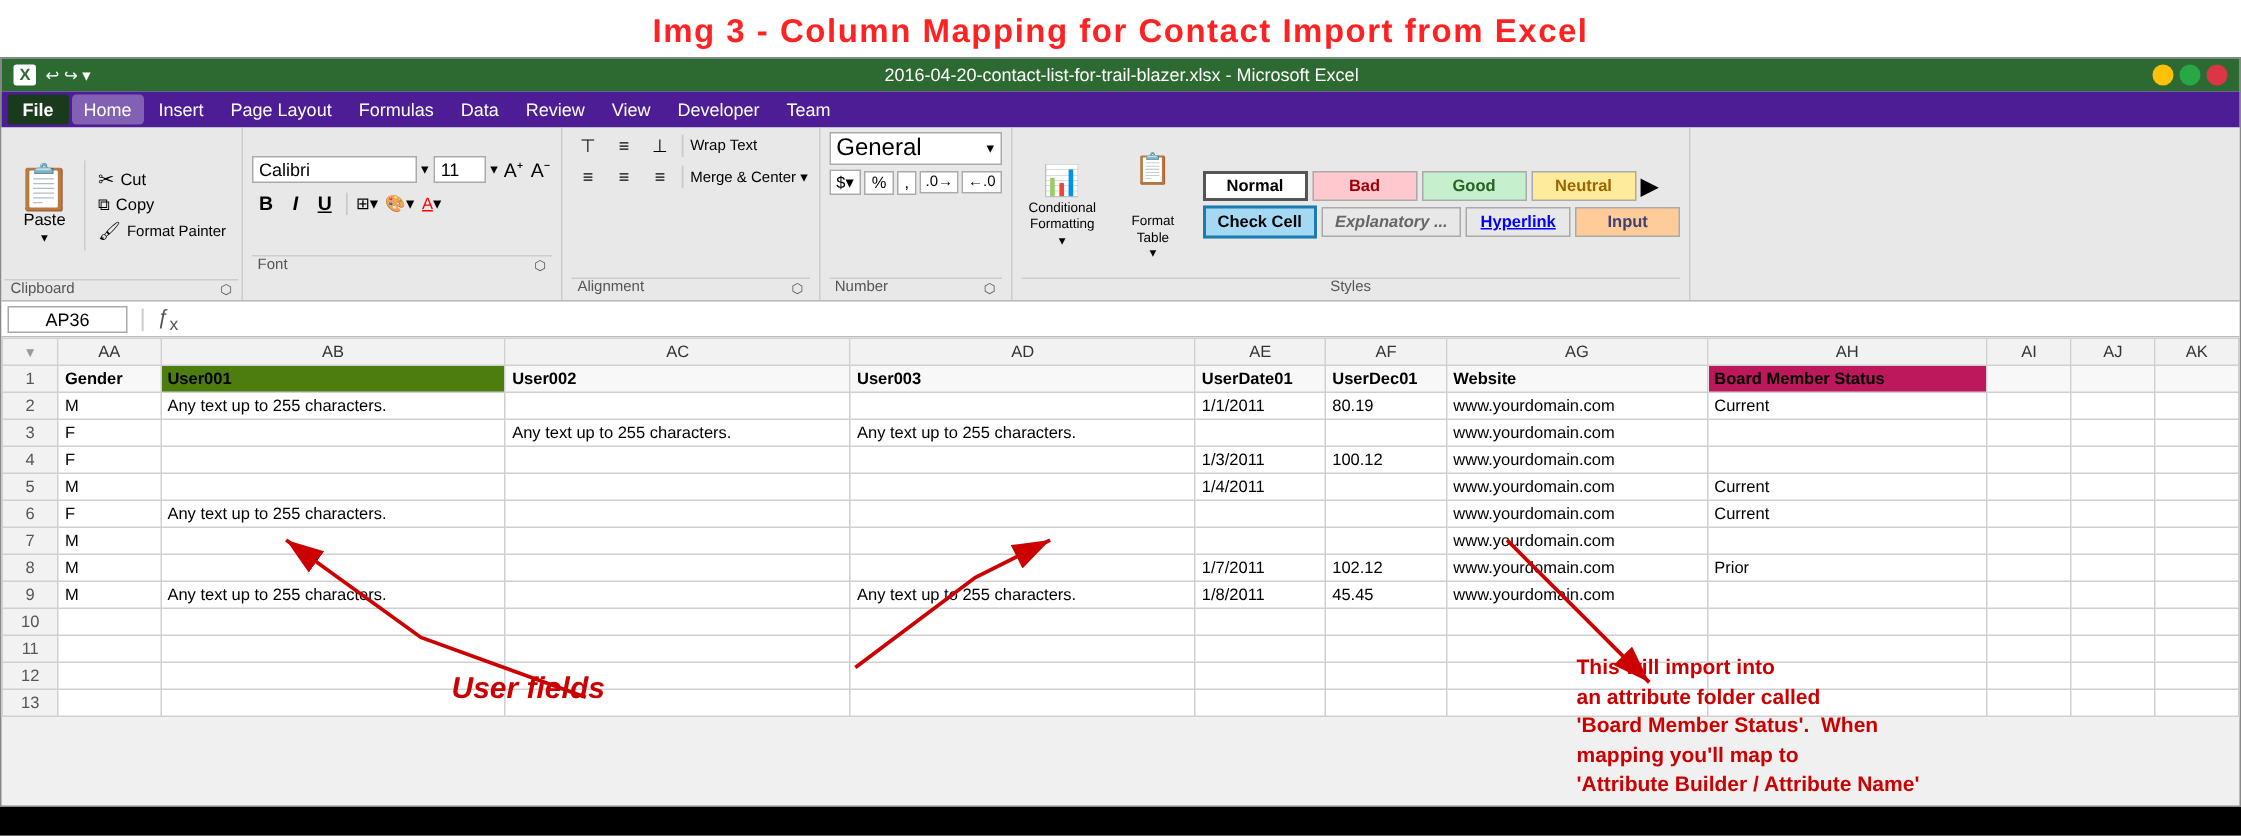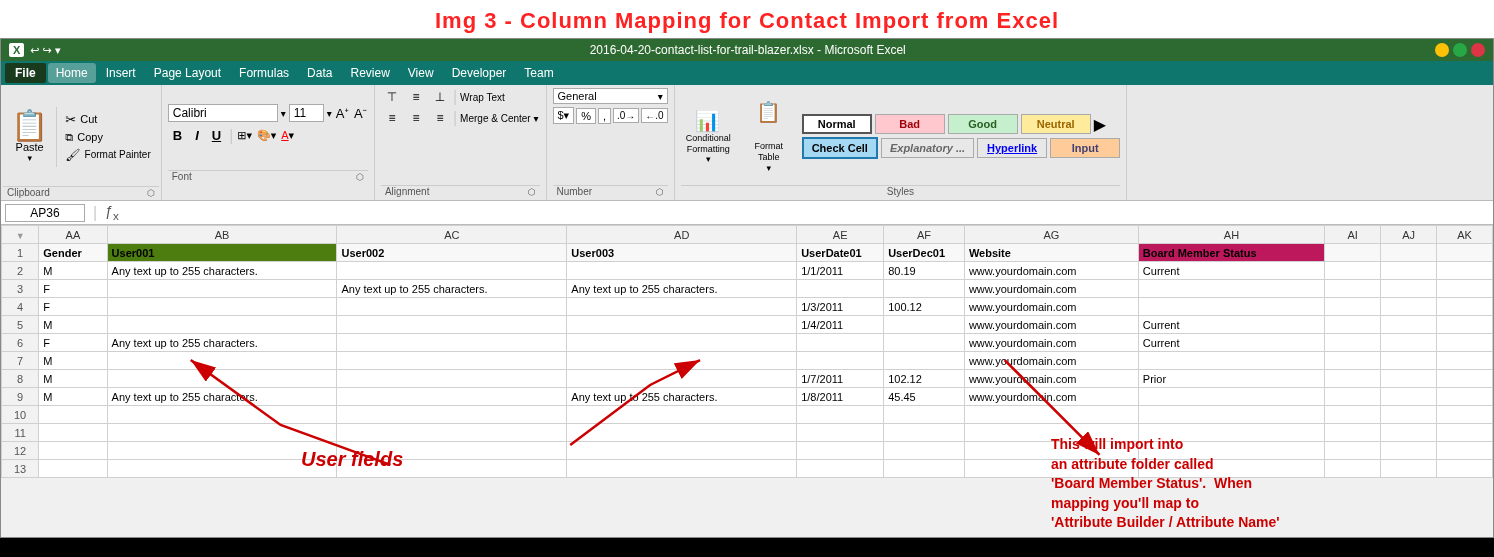--- a/index.html
+++ b/index.html
@@ -39,21 +39,21 @@
     .title-bar-left { display: flex; align-items: center; gap: 6px; }
     .excel-logo { background: #fff; color: #2d6a31; font-weight: bold; font-size: 11px; padding: 1px 4px; border-radius: 2px; }
     .title-bar-controls { display: flex; gap: 4px; }
     .tb-btn { width: 14px; height: 14px; border-radius: 50%; border: none; cursor: pointer; }
     .tb-min { background: #ffc107; }
     .tb-max { background: #28a745; }
     .tb-close { background: #dc3545; }
 
     
     .menu-bar {
-      background: #0f766e;
+      background: #4c1d95;
       display: flex;
       align-items: center;
       padding: 2px 4px;
       gap: 2px;
     }
     .file-btn {
       background: #1a3a1e;
       color: white;
       font-size: 12px;
       font-weight: bold;
@@ -354,21 +354,21 @@
           </div>
           <div style="font-size:10px; color:#555; text-align:center; border-top:1px solid #ccc; padding:0 4px; display:flex; justify-content:space-between; align-items:center;">
             <span>Alignment</span>
             <span style="font-size:9px; cursor:pointer;">⬡</span>
           </div>
         </div>
 
         <div style="display:flex; flex-direction:column; border-right:1px solid #ccc; padding:3px 6px; min-width:100px;">
           <div style="flex:1; display:flex; flex-direction:column; gap:3px;">
             <div style="display:flex; align-items:center; gap:2px; border:1px solid #aaa; background:white; padding:1px 4px;">
-              <span style="font-size:11px; flex:1;">General</span>
+              <span style="font-size:16px; flex:1;">General</span>
               <span style="font-size:10px; cursor:pointer;">▾</span>
             </div>
             <div style="display:flex; align-items:center; gap:2px;">
               <button style="border:1px solid #aaa; background:white; cursor:pointer; font-size:11px; padding:1px 4px;">$▾</button>
               <button style="border:1px solid #aaa; background:white; cursor:pointer; font-size:11px; padding:1px 4px;">%</button>
               <button style="border:1px solid #aaa; background:white; cursor:pointer; font-size:11px; padding:1px 4px;">,</button>
               <button style="border:1px solid #aaa; background:white; cursor:pointer; font-size:10px; padding:1px 3px;">.0→</button>
               <button style="border:1px solid #aaa; background:white; cursor:pointer; font-size:10px; padding:1px 3px;">←.0</button>
             </div>
           </div>

